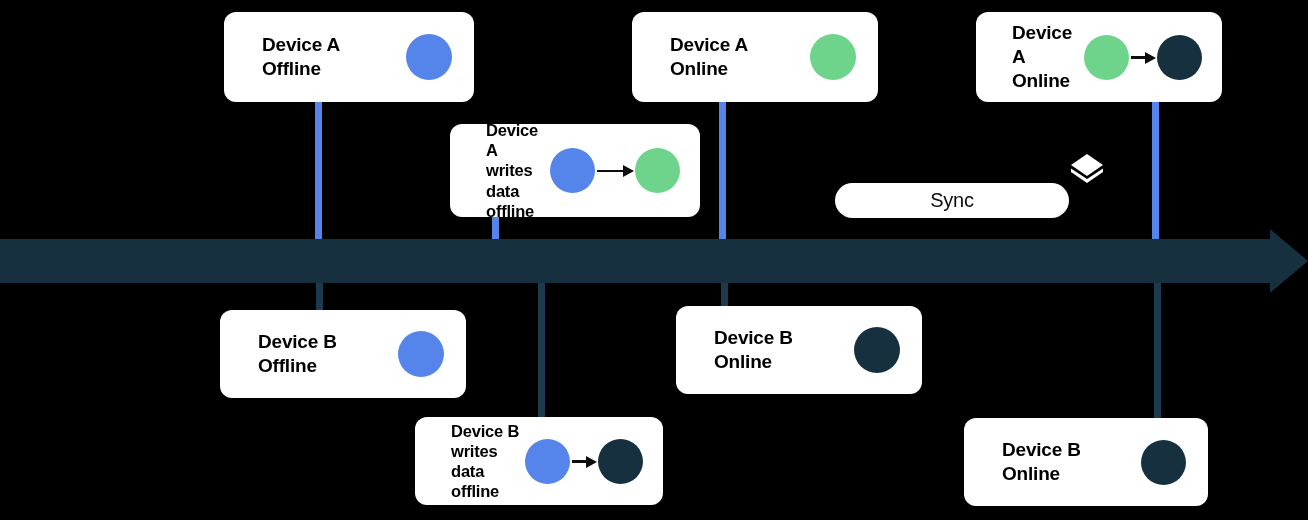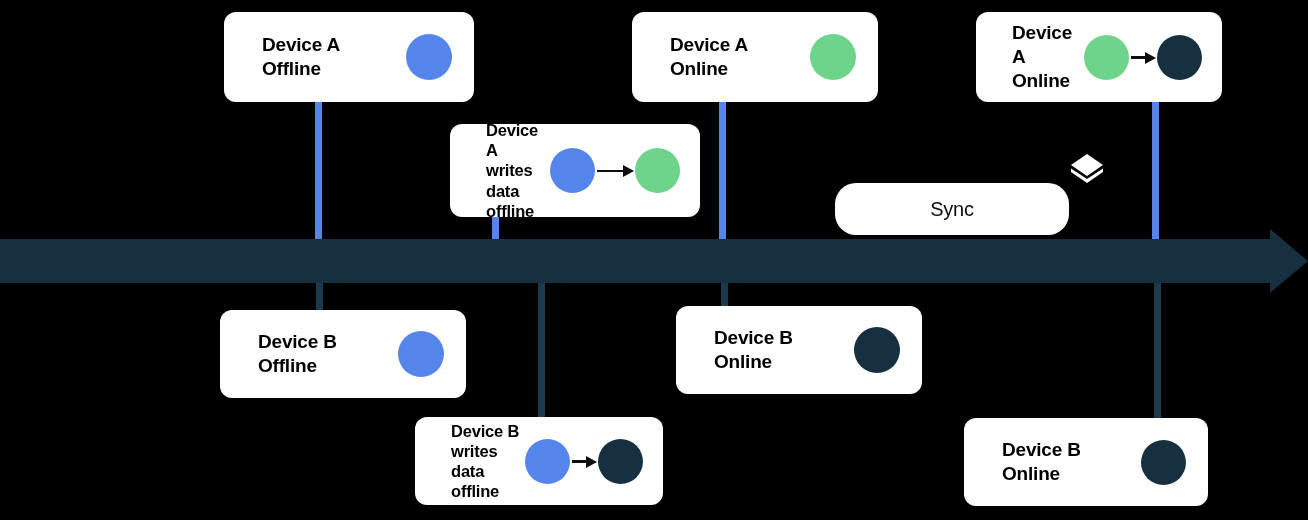--- a/index.html
+++ b/index.html
@@ -105,21 +105,21 @@
     border-bottom: 6px solid transparent;
     border-left: 11px solid #0d0d0d;
   }
 
   
   .sync-pill {
     position: absolute;
     left: 835px;
     top: 183px;
     width: 234px;
-    height: 52px;
+    height: 35px;
     background: #ffffff;
     border-radius: 21px;
     display: flex;
     align-items: center;
     justify-content: center;
   }
   .sync-pill span {
     color: #0d0d0d;
     font-size: 20px;
     letter-spacing: -0.2px;

